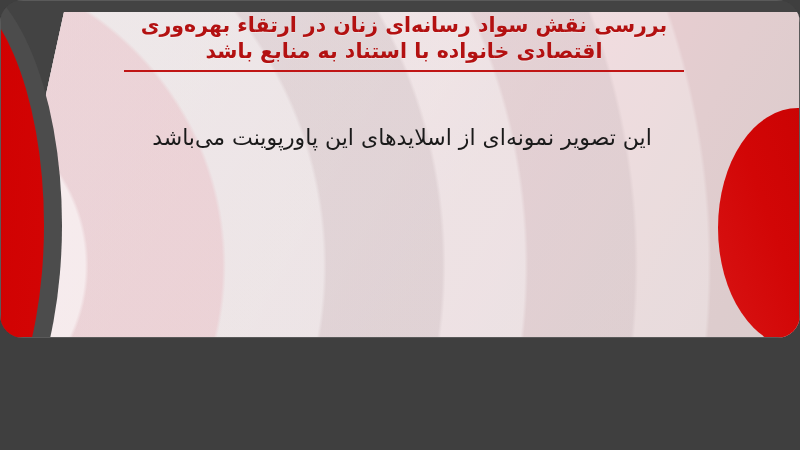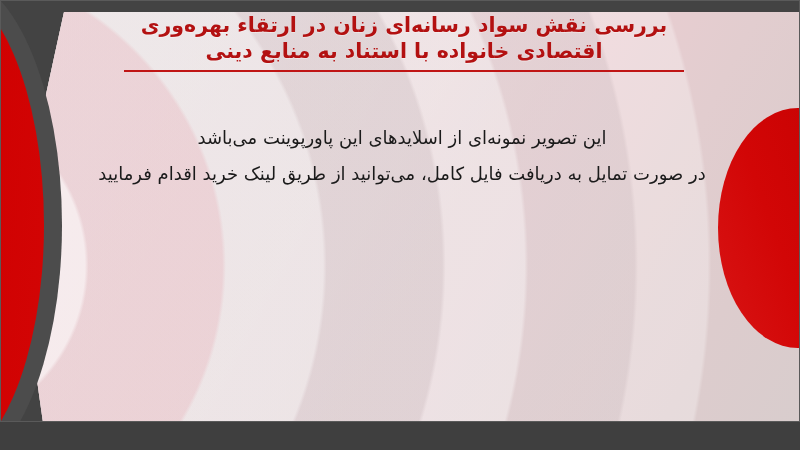--- a/index.html
+++ b/index.html
@@ -12,23 +12,24 @@
     width: 800px;
     height: 450px;
     overflow: hidden;
     font-family: "DejaVu Sans", "Liberation Sans", sans-serif;
   }
 
   
   .slide {
     position: relative;
     width: 800px;
-    height: 422px;
+    height: 338px;
     overflow: hidden;
     background: #434343;
+    border-radius: 23px;
   }
 
   
   .frame-bar {
     position: absolute;
     left: 0;
     width: 800px;
     background: #434343;
     z-index: 1;
   }
@@ -150,21 +151,21 @@
 
   .body-block {
     position: absolute;
     top: 120px;
     right: 48px;
     width: 700px;
     text-align: center;
   }
   .body-line {
     color: #1a1a1a;
-    font-size: 18px;
+    font-size: 22px;
     line-height: 36px;
     white-space: nowrap;
   }
 </style>
 </head>
 <body>
 
 <div class="slide">
 
   <div class="frame-bar top"></div>
@@ -175,25 +176,24 @@
   </div>
 
   <div class="blob-left-outline"></div>
   <div class="blob-left"></div>
   <div class="blob-right"></div>
 
   <div class="text-layer">
 
     <div class="title-block">
       <div class="title-line">بررسی نقش سواد رسانه‌ای زنان در ارتقاء بهره‌وری</div>
-      <div class="title-line">اقتصادی خانواده با استناد به منابع دینی</div>
+      <div class="title-line">اقتصادی خانواده با استناد به منابع باشد</div>
       <div class="title-rule"></div>
     </div>
 
     <div class="body-block">
       <div class="body-line">این تصویر نمونه‌ای از اسلایدهای این پاورپوینت می‌باشد</div>
-      <div class="body-line">در صورت تمایل به دریافت فایل کامل، می‌توانید از طریق لینک خرید اقدام فرمایید</div>
     </div>
 
   </div>
 
   <div class="slide-border"></div>
 </div>
 
 </body></html>

